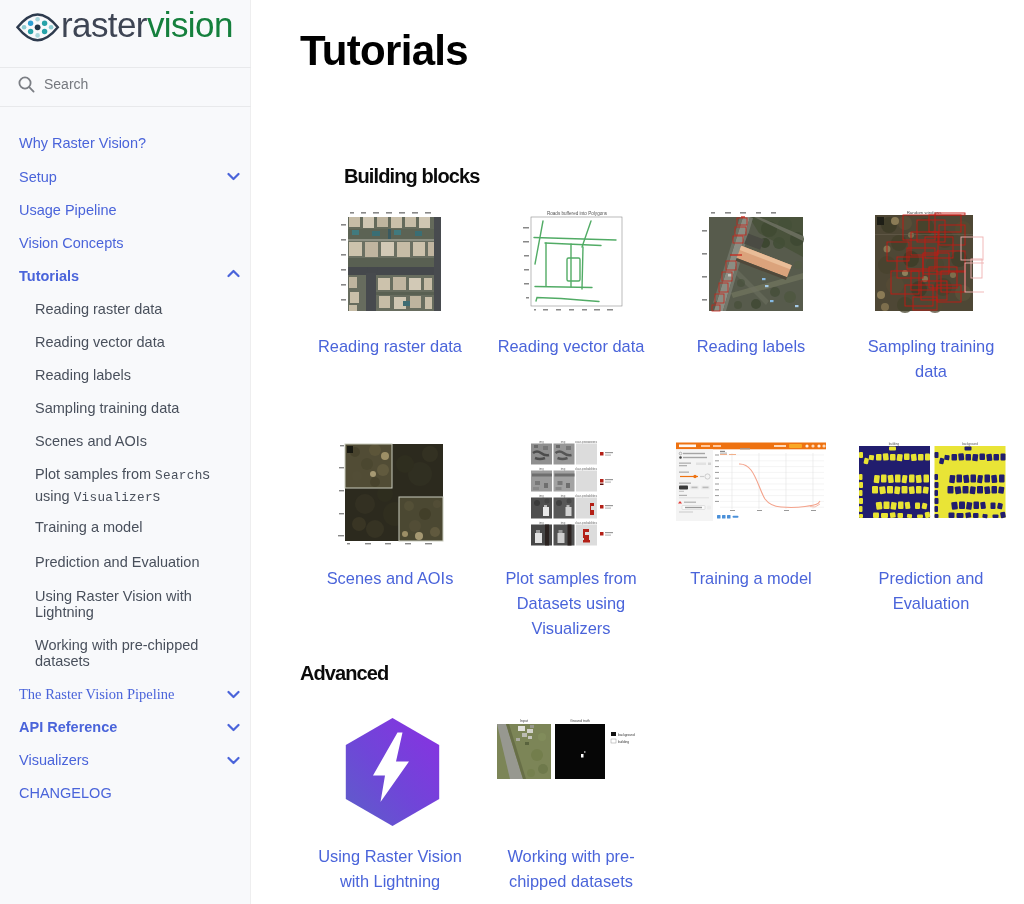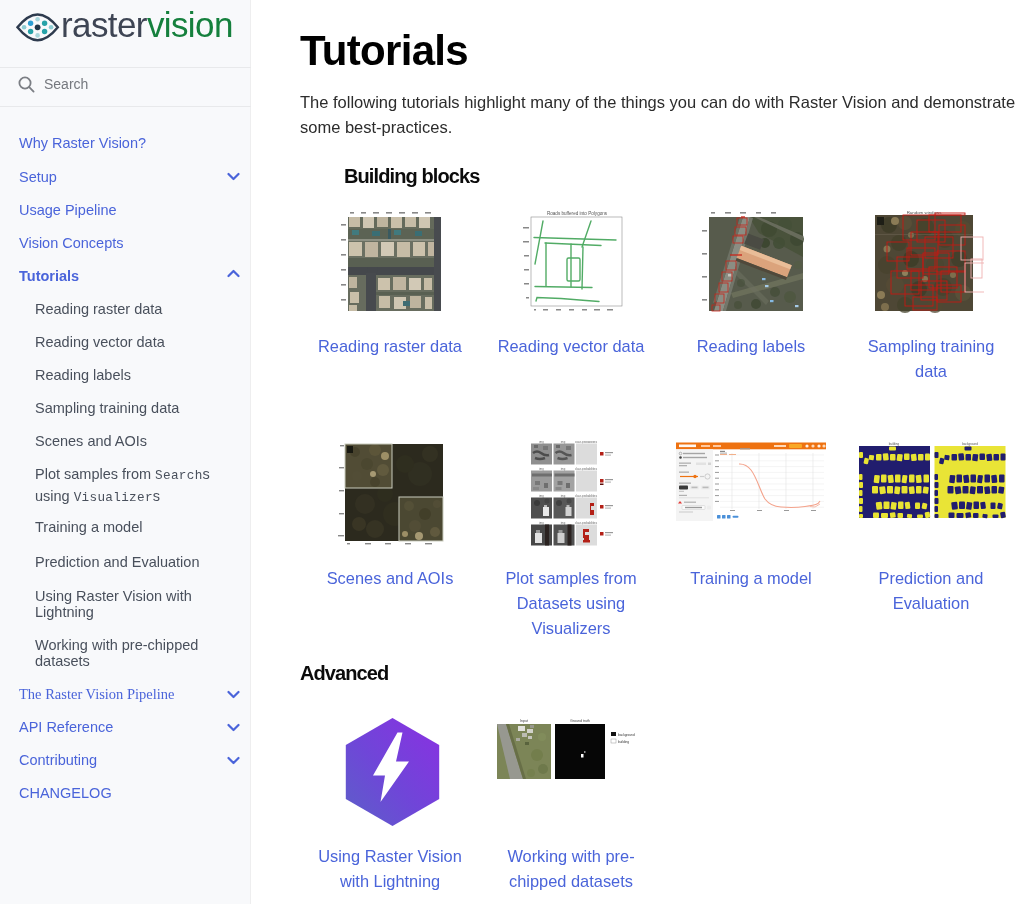--- a/index.html
+++ b/index.html
@@ -64,43 +64,42 @@
   <a class="nav2" style="top:333.5px;">Reading vector data</a>
   <a class="nav2" style="top:366.5px;">Reading labels</a>
   <a class="nav2" style="top:399.5px;">Sampling training data</a>
   <a class="nav2" style="top:432.5px;">Scenes and AOIs</a>
   <a class="nav2" style="top:464px;line-height:20px;">Plot samples from <code>Search</code>s using <code>Visualizer</code>s</a>
   <a class="nav2" style="top:518.8px;">Training a model</a>
   <a class="nav2" style="top:554px;">Prediction and Evaluation</a>
   <a class="nav2" style="top:588.4px;">Using Raster Vision with Lightning</a>
   <a class="nav2" style="top:637px;">Working with pre-chipped datasets</a>
   <a class="nav1" style="top:686.2px;font-family:Liberation Serif, serif;">The Raster Vision Pipeline</a>
-  <a class="nav1" style="top:719.2px;">API Reference</a>
-  <a class="nav1" style="top:752.2px;">Contributing</a>
+  <a class="nav1" style="top:719.2px;font-weight:bold;">API Reference</a>
+  <a class="nav1" style="top:752.2px;">Visualizers</a>
   <a class="nav1" style="top:785.2px;">CHANGELOG</a>
   <svg class="chev" style="top:172px;" width="13" height="9" viewBox="0 0 13 9">
       <path d="M1.5 2 L6.5 7 L11.5 2" fill="none" stroke="#4a64da" stroke-width="2.2" stroke-linecap="round" stroke-linejoin="round"></path>
     </svg>
   <svg class="chev" style="top:268.5px;" width="13" height="9" viewBox="0 0 13 9">
       <path d="M1.5 7 L6.5 2 L11.5 7" fill="none" stroke="#4a64da" stroke-width="2.2" stroke-linecap="round" stroke-linejoin="round"></path>
     </svg>
   <svg class="chev" style="top:689.5px;" width="13" height="9" viewBox="0 0 13 9">
       <path d="M1.5 2 L6.5 7 L11.5 2" fill="none" stroke="#4a64da" stroke-width="2.2" stroke-linecap="round" stroke-linejoin="round"></path>
     </svg>
   <svg class="chev" style="top:722.5px;" width="13" height="9" viewBox="0 0 13 9">
       <path d="M1.5 2 L6.5 7 L11.5 2" fill="none" stroke="#4a64da" stroke-width="2.2" stroke-linecap="round" stroke-linejoin="round"></path>
     </svg>
   <svg class="chev" style="top:755.5px;" width="13" height="9" viewBox="0 0 13 9">
       <path d="M1.5 2 L6.5 7 L11.5 2" fill="none" stroke="#4a64da" stroke-width="2.2" stroke-linecap="round" stroke-linejoin="round"></path>
     </svg>
 </div>
 
 <div id="main">
   <h1>Tutorials</h1>
-  <p class="lead">The following tutorials highlight many of the things you can do with Raster Vision and demonstrate some best-practices.</p>
   <h3 class="sec" style="top:164px;margin-left:44px;">Building blocks</h3>
   <h3 class="sec" style="top:661px;">Advanced</h3>
 
   <div class="thumb" style="left:88px;top:208px;" id="t1"><svg width="104" height="107" viewBox="0 0 104 107">
 <g fill="#888">
 <rect x="11" y="4" width="4" height="1.6"></rect>
           <rect x="22" y="4" width="5" height="1.6"></rect>
           <rect x="34" y="4" width="6" height="1.6"></rect>
           <rect x="47" y="4" width="6" height="1.6"></rect>
           <rect x="60" y="4" width="6" height="1.6"></rect>

